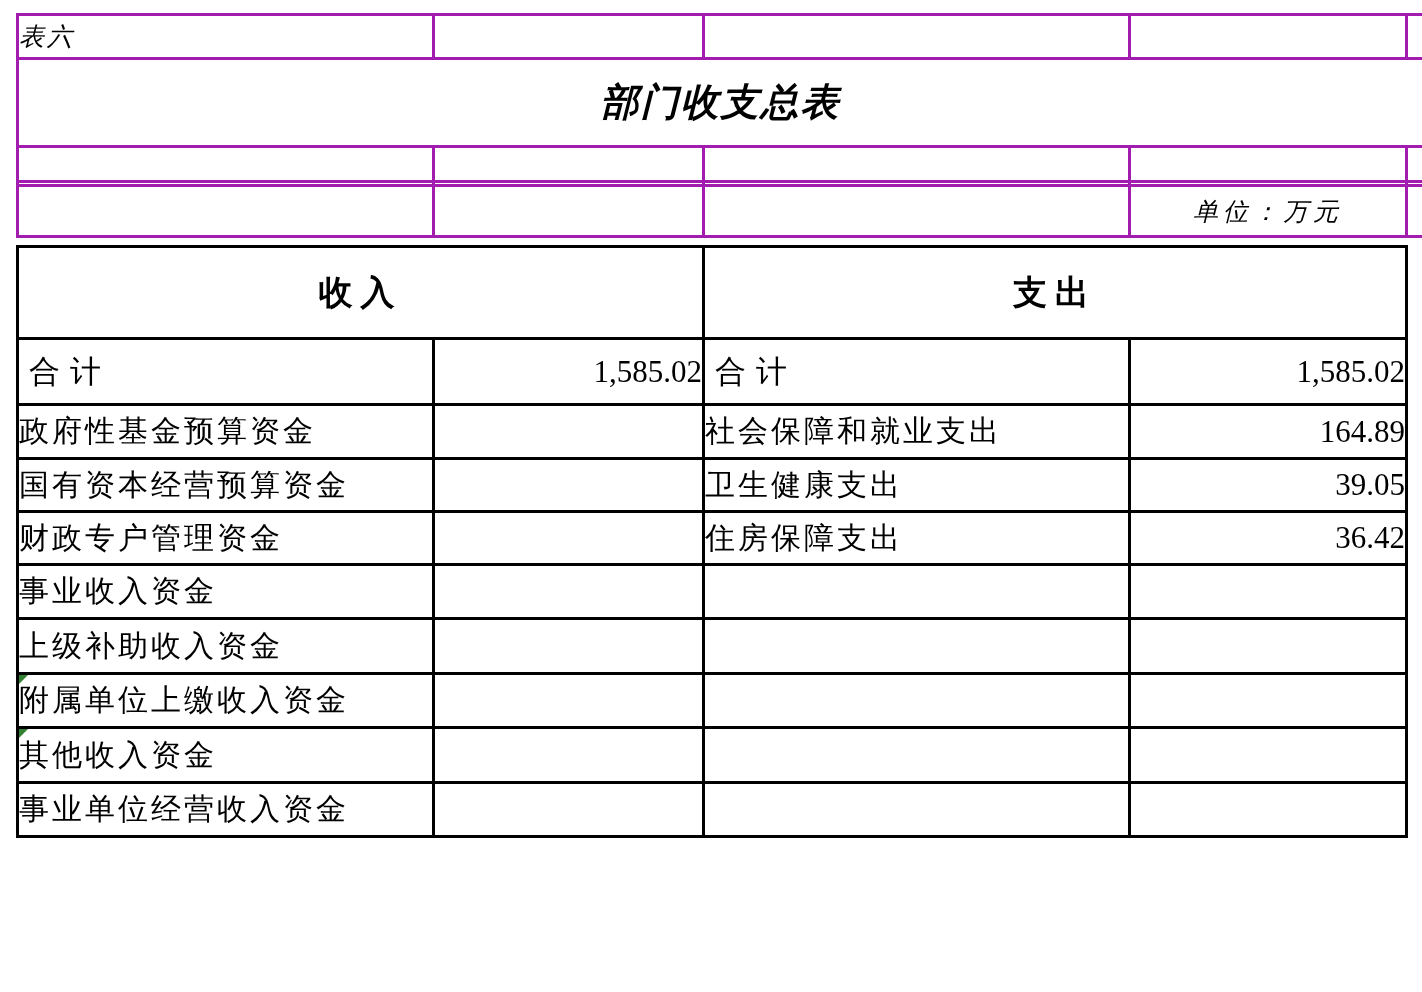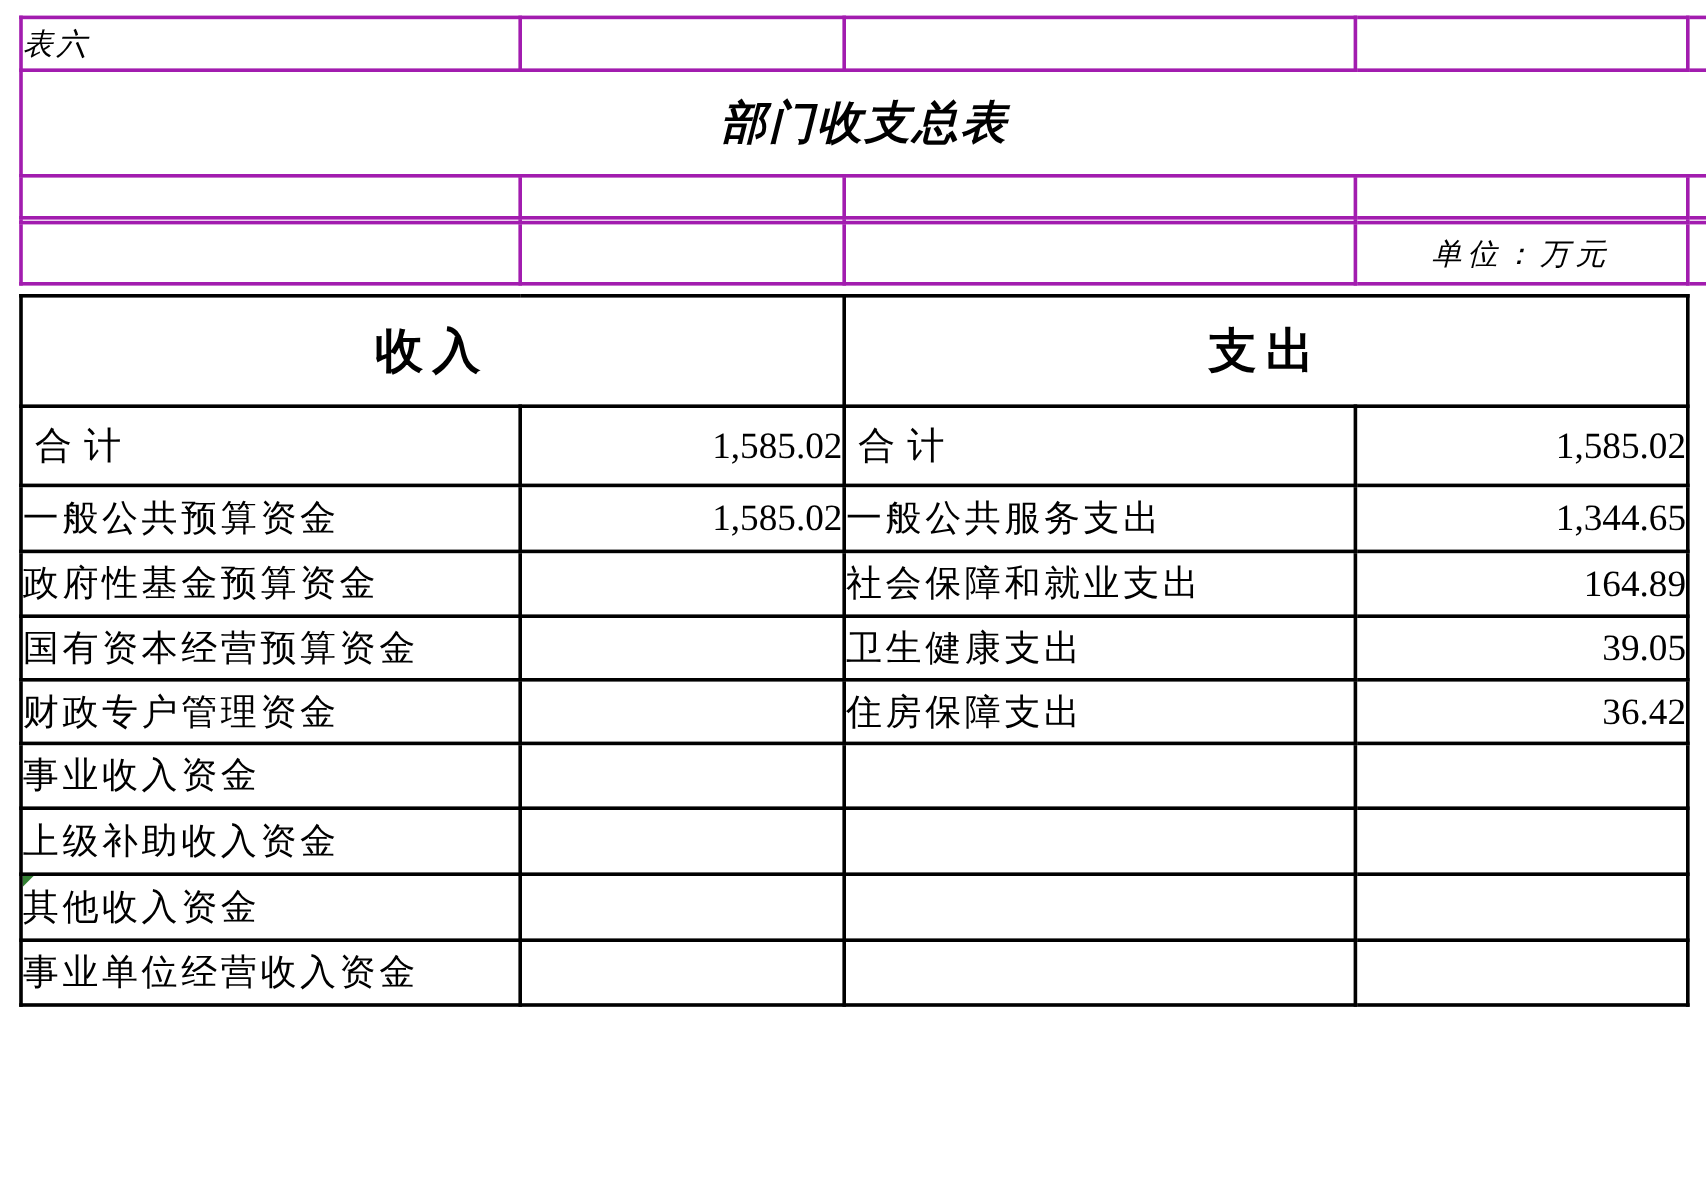--- a/index.html
+++ b/index.html
@@ -63,21 +63,21 @@
   }
   table.main td {
     border: 3px solid #000000;
     padding: 0;
     vertical-align: middle;
     overflow: hidden;
   }
   td.h1 {
     font-family: "Liberation Sans", "DejaVu Sans", sans-serif;
     font-weight: bold;
-    font-size: 40px;
+    font-size: 34px;
     text-align: center;
     letter-spacing: 8px;
     padding-left: 8px;
   }
   td.h2 {
     font-family: "Liberation Sans", "DejaVu Sans", sans-serif;
     font-weight: bold;
     font-size: 33px;
     text-align: center;
     letter-spacing: 14px;
@@ -171,26 +171,20 @@
       <td class="h1" colspan="2">收入</td>
       <td class="h1" colspan="2">支出</td>
     </tr>
 
     <tr class="sum-row" style="height:66px">
       <td class="it">合计</td>
       <td class="num">1,585.02</td>
       <td class="it">合计</td>
       <td class="num">1,585.02</td>
     </tr>
-    <tr style="height:55px">
-      <td class="it">一般公共预算资金</td>
-      <td class="num">1,585.02</td>
-      <td class="it">一般公共服务支出</td>
-      <td class="num">1,344.65</td>
-    </tr>
     <tr style="height:54px">
       <td class="it">政府性基金预算资金</td>
       <td class="num"></td>
       <td class="it">社会保障和就业支出</td>
       <td class="num">164.89</td>
     </tr>
     <tr style="height:53px">
       <td class="it">国有资本经营预算资金</td>
       <td class="num"></td>
       <td class="it">卫生健康支出</td>
@@ -207,20 +201,26 @@
       <td class="num"></td>
       <td class="it"></td>
       <td class="num"></td>
     </tr>
     <tr style="height:55px">
       <td class="it">上级补助收入资金</td>
       <td class="num"></td>
       <td class="it"></td>
       <td class="num"></td>
     </tr>
+    <tr style="height:54px">
+      <td class="it"><span class="flag"></span><span>附属单位上缴收入资金</span></td>
+      <td class="num"></td>
+      <td class="it"></td>
+      <td class="num"></td>
+    </tr>
     <tr style="height:55px">
       <td class="it"><span class="flag"></span><span>其他收入资金</span></td>
       <td class="num"></td>
       <td class="it"></td>
       <td class="num"></td>
     </tr>
     <tr style="height:54px">
       <td class="it">事业单位经营收入资金</td>
       <td class="num"></td>
       <td class="it"></td>

